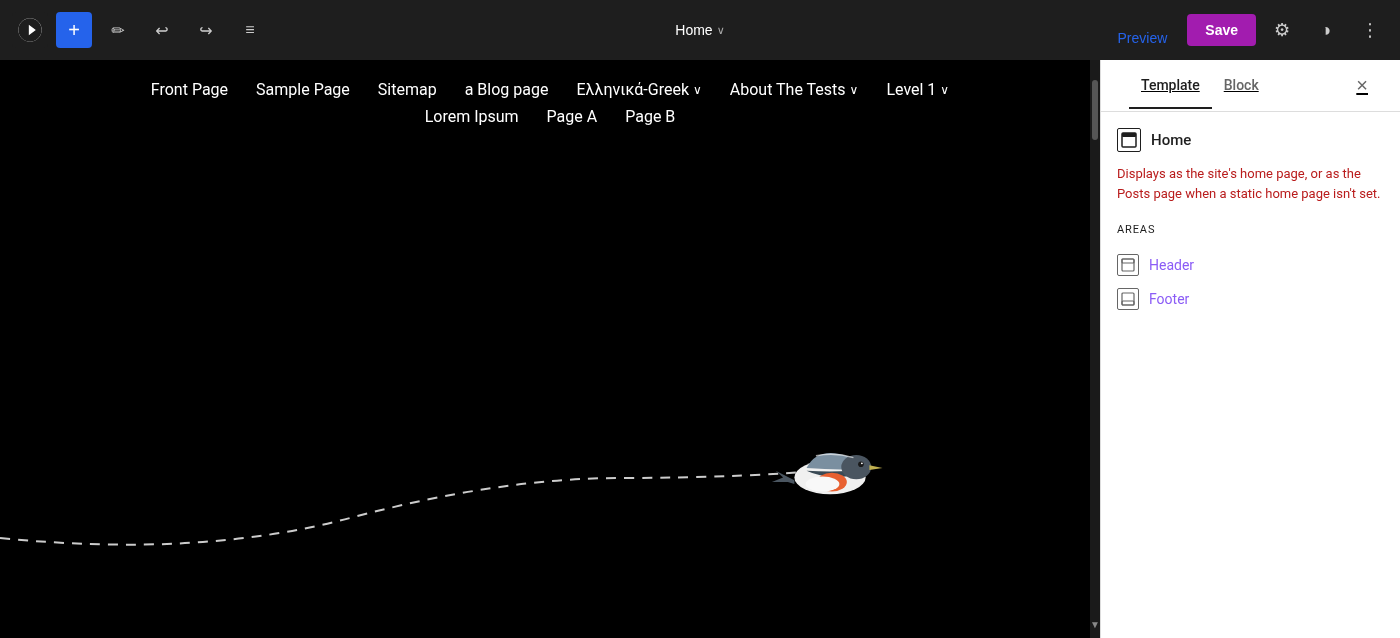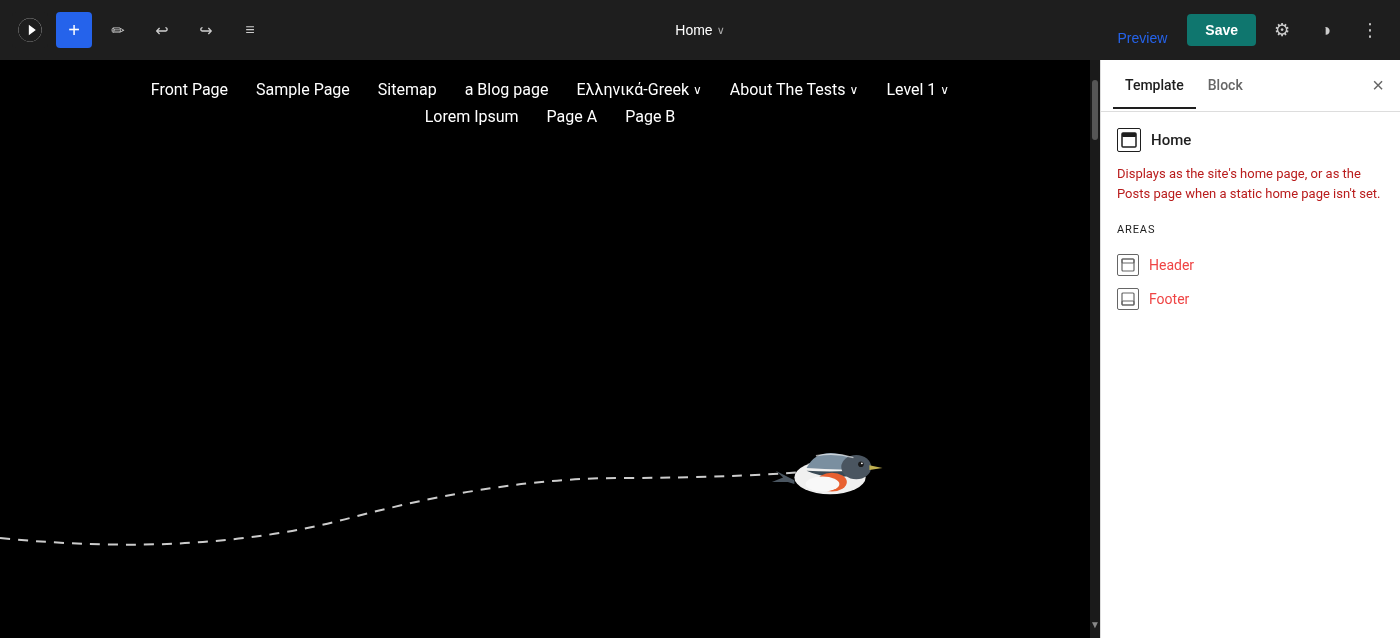--- a/index.html
+++ b/index.html
@@ -61,21 +61,21 @@
       border: none;
       color: #2563eb;
       font-size: 14px;
       font-weight: 500;
       cursor: pointer;
       padding: 6px 12px;
       border-radius: 4px;
       margin-top: 16px;
     }
     .save-btn {
-      background: #0f766e;
+      background: #a21caf;
       border: none;
       color: white;
       font-size: 14px;
       font-weight: 600;
       cursor: pointer;
       padding: 8px 18px;
       border-radius: 4px;
     }
     .icon-btn {
       width: 36px; height: 36px;
@@ -173,22 +173,23 @@
       background: #fff;
       border-left: 1px solid #ddd;
       display: flex;
       flex-direction: column;
       flex-shrink: 0;
     }
     .panel-tabs {
       display: flex;
       align-items: center;
       border-bottom: 1px solid #ddd;
-      padding: 0 12px;
+      padding: 0 28px;
       height: 52px;
+      text-decoration: underline;
     }
     .panel-tab {
       padding: 14px 12px;
       font-size: 14px;
       font-weight: 500;
       color: #666;
       cursor: pointer;
       border-bottom: 2px solid transparent;
       margin-bottom: -1px;
     }
@@ -254,21 +255,21 @@
     }
     .area-icon {
       width: 22px; height: 22px;
       border: 1.5px solid #666;
       border-radius: 2px;
       display: flex; align-items: center; justify-content: center;
       flex-shrink: 0;
     }
     .area-label {
       font-size: 14px;
-      color: #ef4444;
+      color: #8b5cf6;
     }
 
     
     .bird-svg {
       width: 100%;
       height: 100%;
     }
   </style>
 </head>
 <body>

